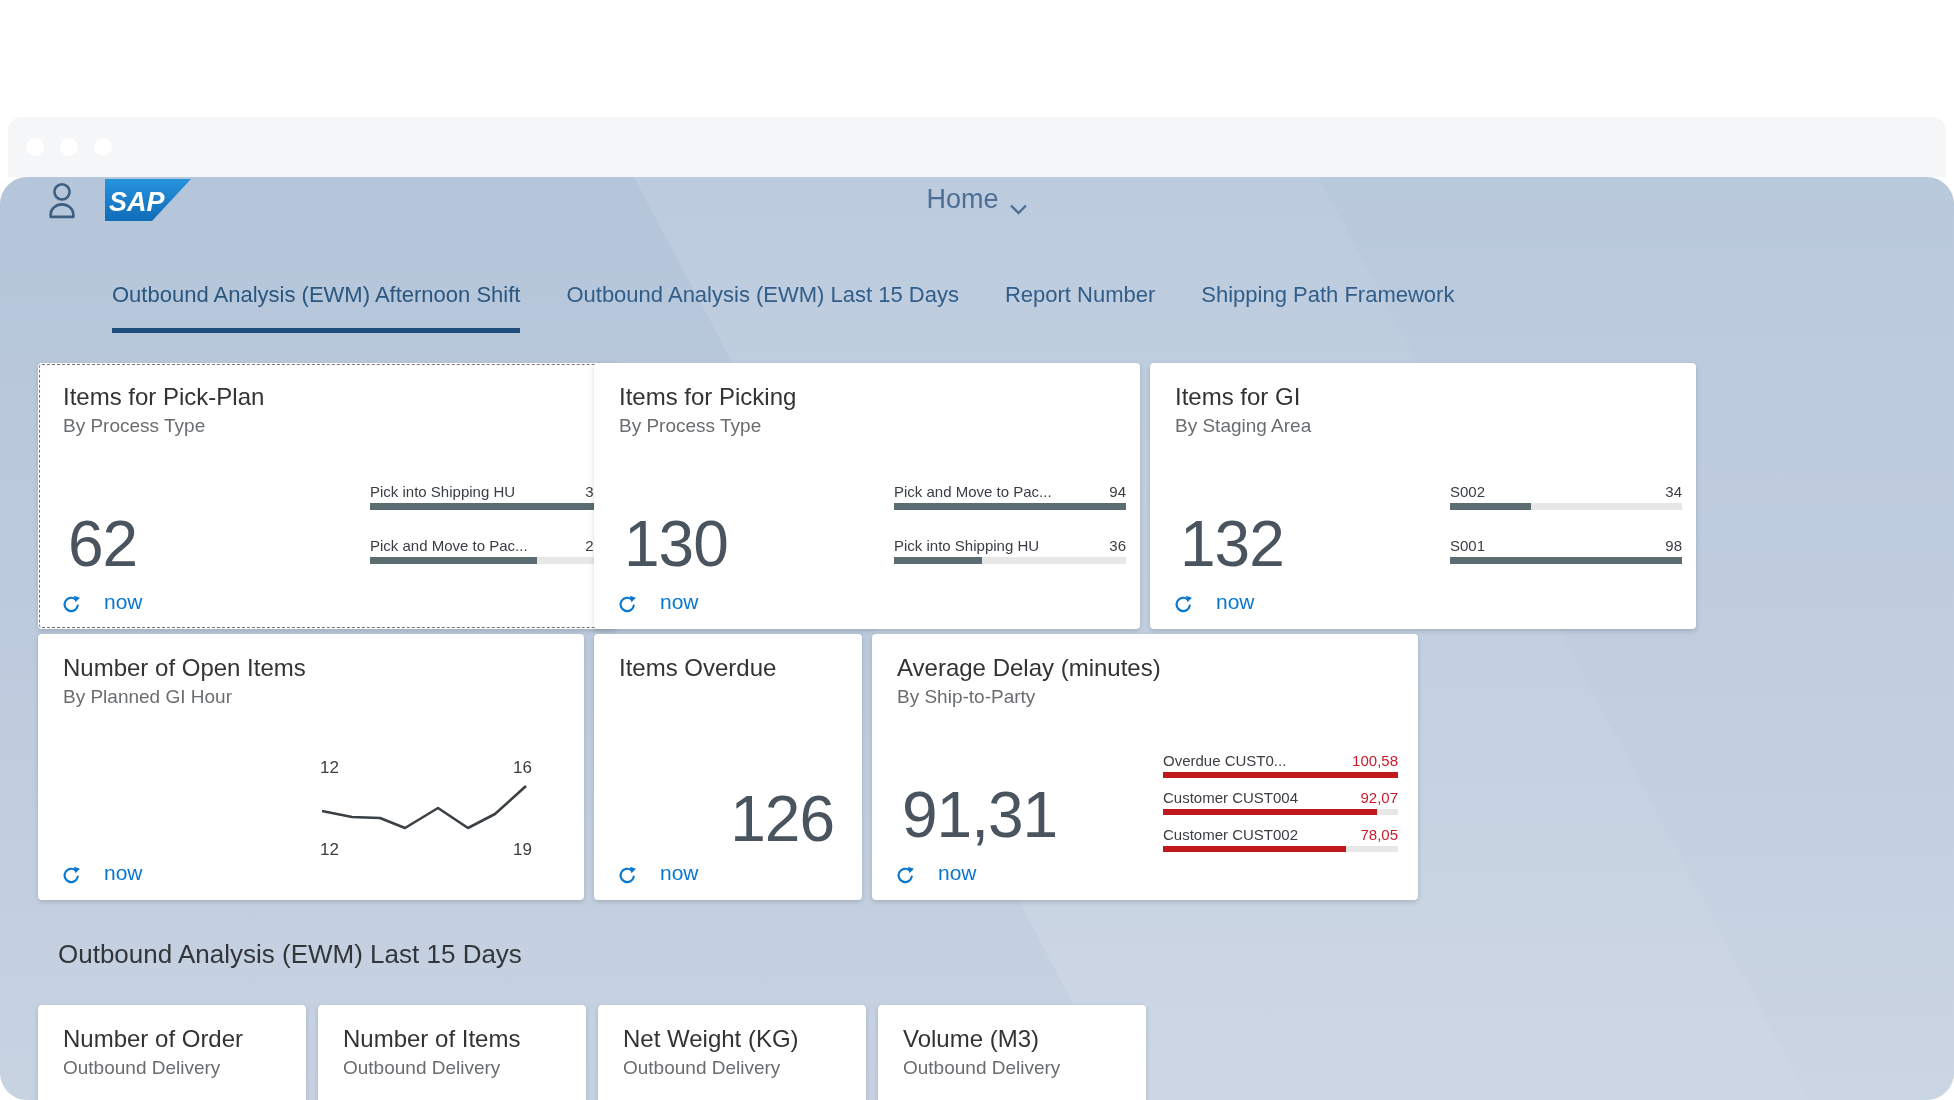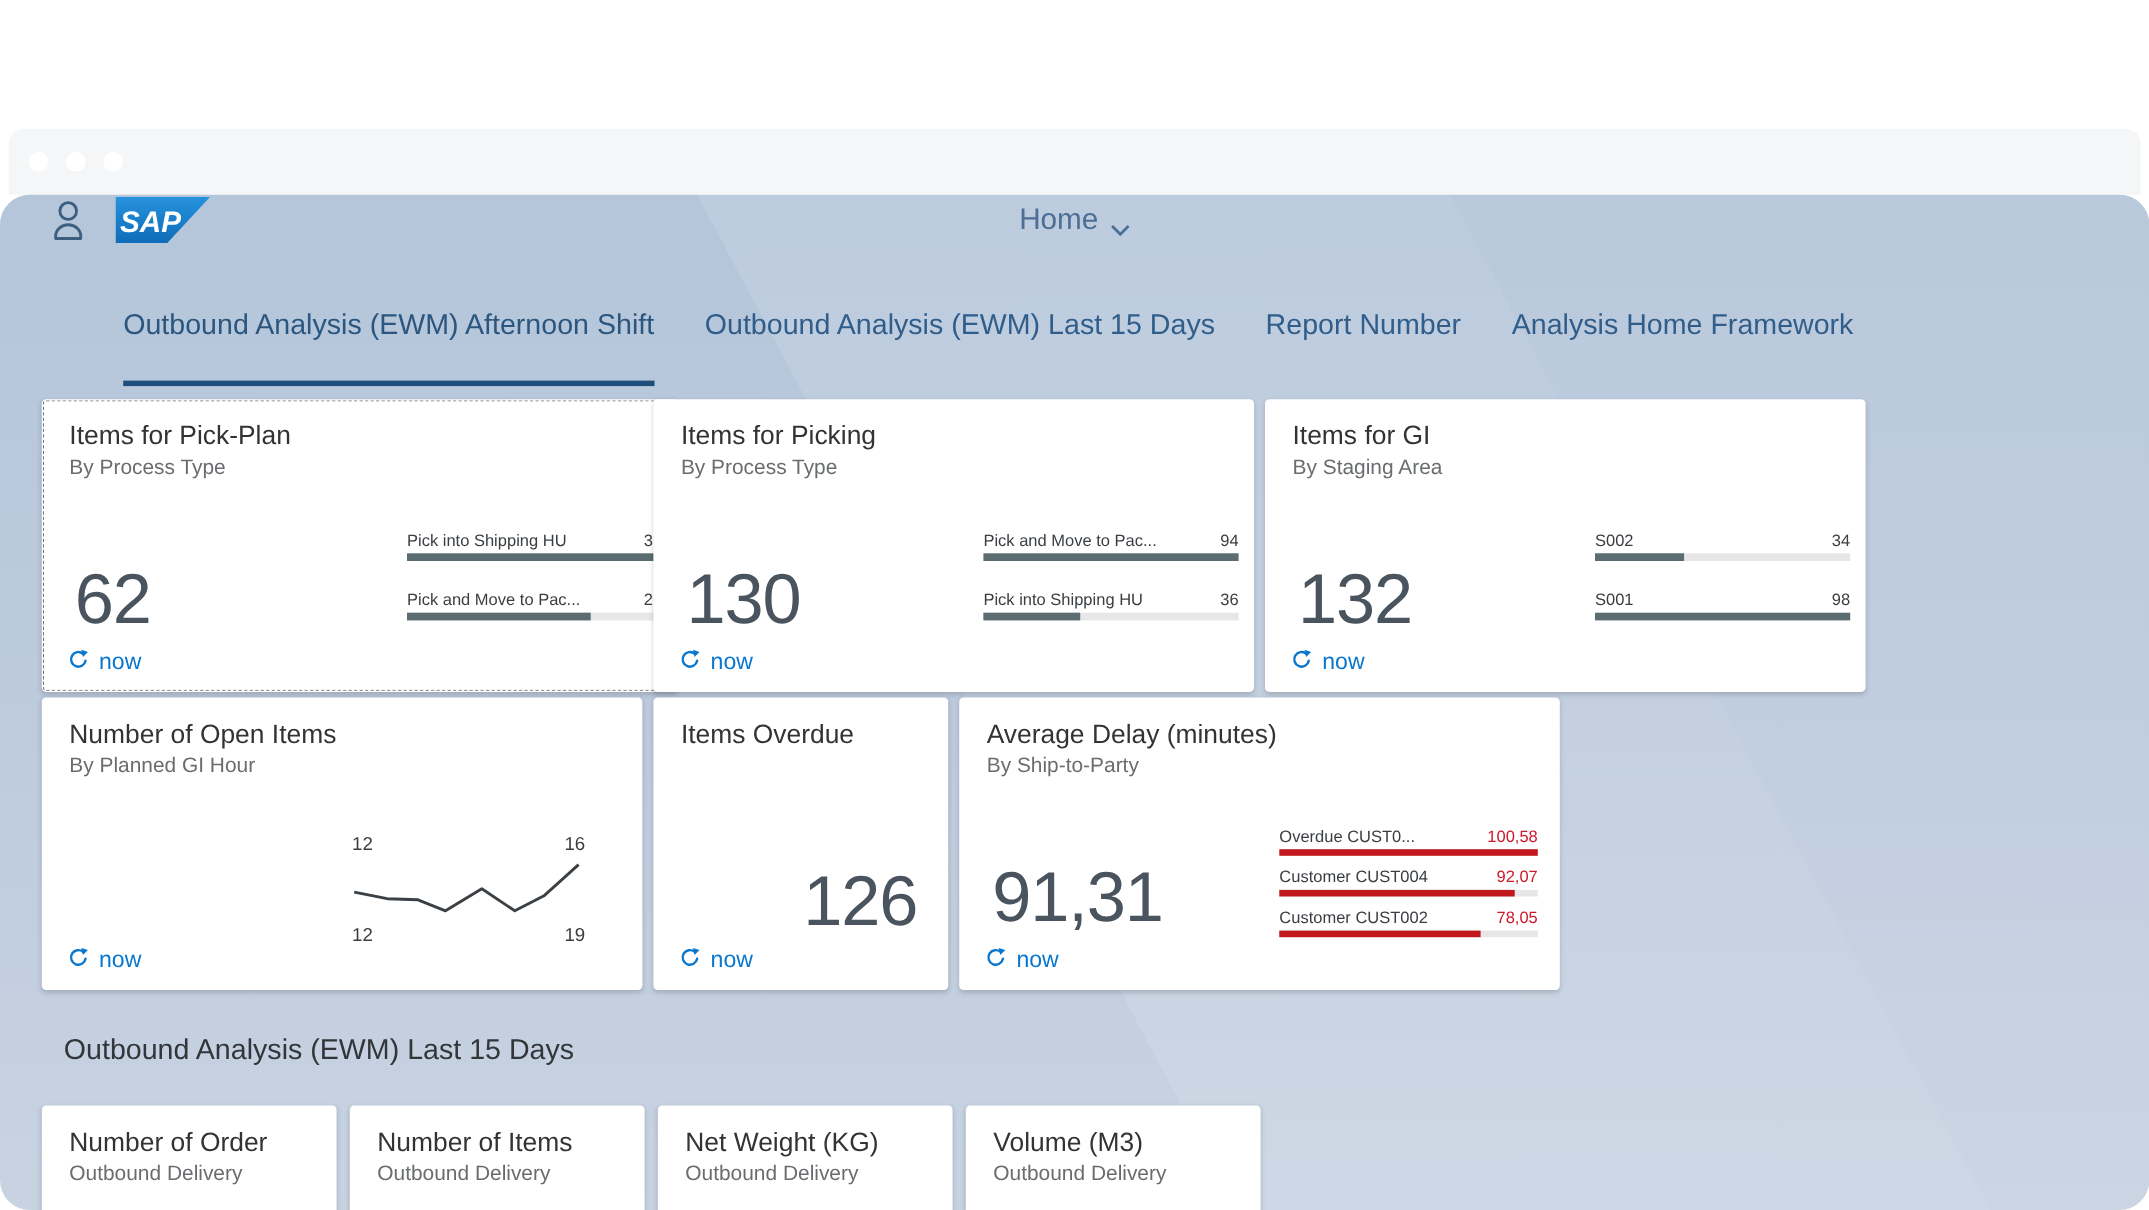--- a/index.html
+++ b/index.html
@@ -21,35 +21,35 @@
   .app>*{z-index:1;}
 
   
   .user-btn{position:absolute;left:46px;top:4px;width:32px;height:38px;cursor:pointer;}
   .sap-logo{position:absolute;left:105px;top:2px;width:86px;height:42px;}
   .home-btn{position:absolute;left:50%;transform:translateX(-50%);top:7px;
             display:flex;align-items:flex-end;gap:11px;color:#4d6f95;font-size:27px;cursor:pointer;}
 
   
   .tabs{position:absolute;left:112px;top:103px;display:flex;gap:46px;}
-  .tab{font-size:26px;line-height:30px;color:#305d89;padding-bottom:36px;
+  .tab{font-size:22px;line-height:30px;color:#305d89;padding-bottom:18px;
        border-bottom:5px solid transparent;cursor:pointer;white-space:nowrap;}
   .tab.active{color:#2a567f;border-bottom-color:#1f4e7d;}
 
   
   .tile{position:absolute;width:546px;height:266px;background:#ffffff;border-radius:4px;
         box-shadow:0 2px 5px rgba(0,0,0,0.16);cursor:pointer;}
   .tile.w1{width:268px;}
   .tile.focused{outline:1px dashed #767676;outline-offset:-2px;padding-left:32px;}
   .tile-title{position:absolute;left:25px;top:20px;font-size:24px;color:#333333;}
   .tile-sub{position:absolute;left:25px;top:52px;font-size:19px;color:#6a6d70;}
   .kpi{position:absolute;font-size:64px;font-weight:300;color:#4a545e;letter-spacing:-1px;}
   .kpi.center{left:30px;width:300px;top:144px;text-align:left;}
   .kpi.right{right:28px;top:148px;}
-  .tile-foot{position:absolute;left:24px;bottom:15px;display:flex;align-items:flex-start;gap:9px;
+  .tile-foot{position:absolute;left:24px;bottom:15px;display:flex;align-items:flex-end;gap:23px;
              color:#0a77cf;font-size:21px;}
 
   
   .cmp{position:absolute;right:14px;top:120px;width:232px;}
   .cmp-row{margin-bottom:27px;}
   .cmp-row:last-child{margin-bottom:0;}
   .cmp-head{display:flex;justify-content:space-between;font-size:15px;color:#3a3e42;
             margin-bottom:3px;white-space:nowrap;}
   .cmp-track{height:7px;background:#e7e7e7;}
   .cmp-fill{height:100%;background:#5b6d71;}
@@ -101,21 +101,21 @@
     <span>Home</span>
     <svg width="18" height="11" viewBox="0 0 18 11">
       <polyline points="1.5,1.5 9,9 16.5,1.5" fill="none" stroke="#4d6f95" stroke-width="2.4"></polyline>
     </svg>
   </div>
 
   <div class="tabs">
     <div class="tab active">Outbound Analysis (EWM) Afternoon Shift</div>
     <div class="tab">Outbound Analysis (EWM) Last 15 Days</div>
     <div class="tab">Report Number</div>
-    <div class="tab">Analysis Home Framework</div>
+    <div class="tab">Shipping Path Framework</div>
   </div>
 
   <div class="tile focused" style="left:38px;top:186px;">
     <div class="tile-title">Items for Pick-Plan</div>
     <div class="tile-sub">By Process Type</div>
     <div class="kpi center">62</div>
     <div class="cmp">
       <div class="cmp-row">
         <div class="cmp-head">
           <span class="cmp-label">Pick into Shipping HU</span>

